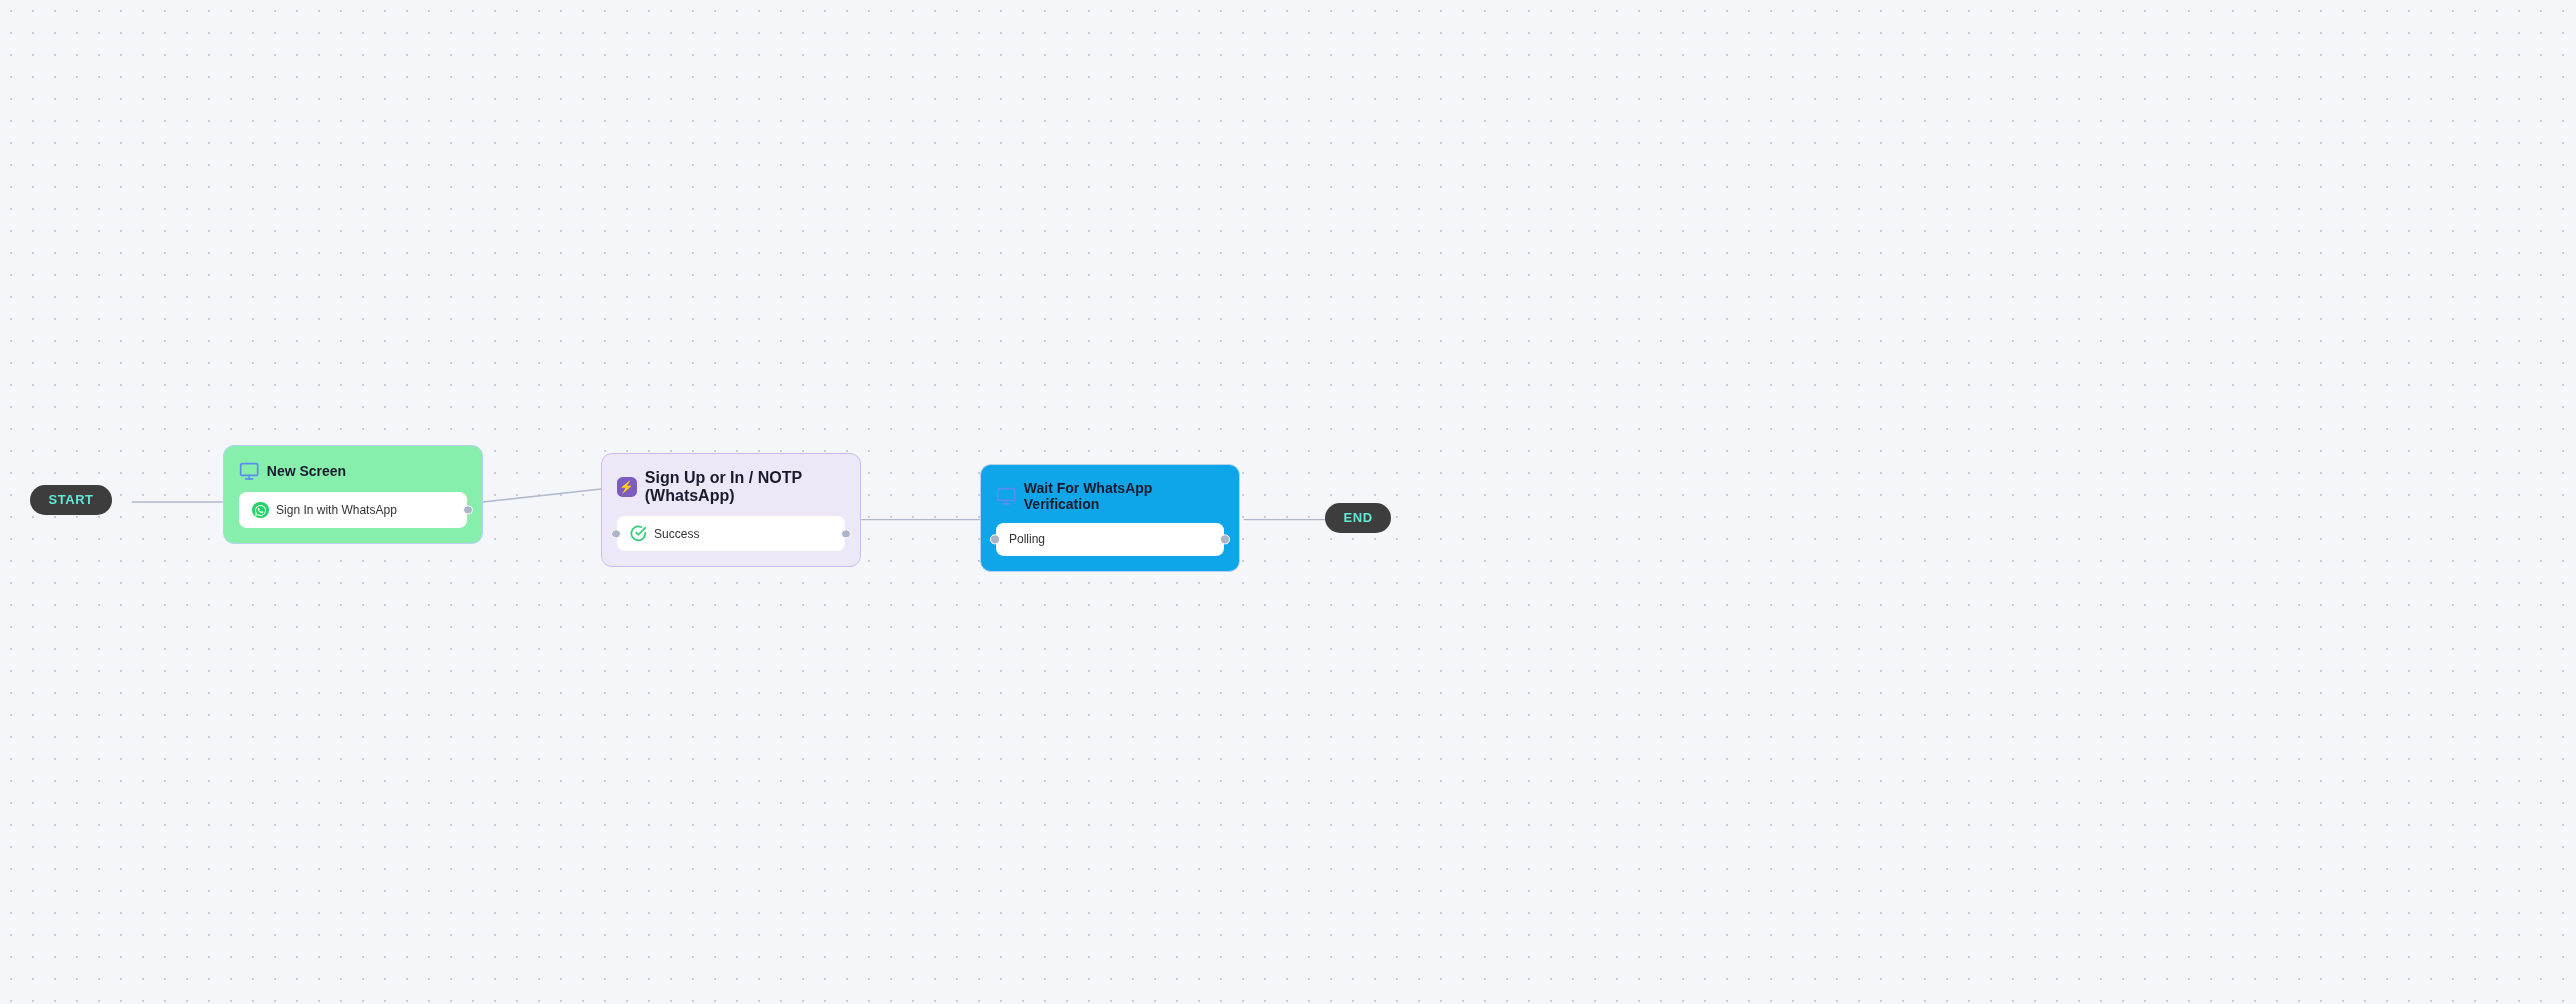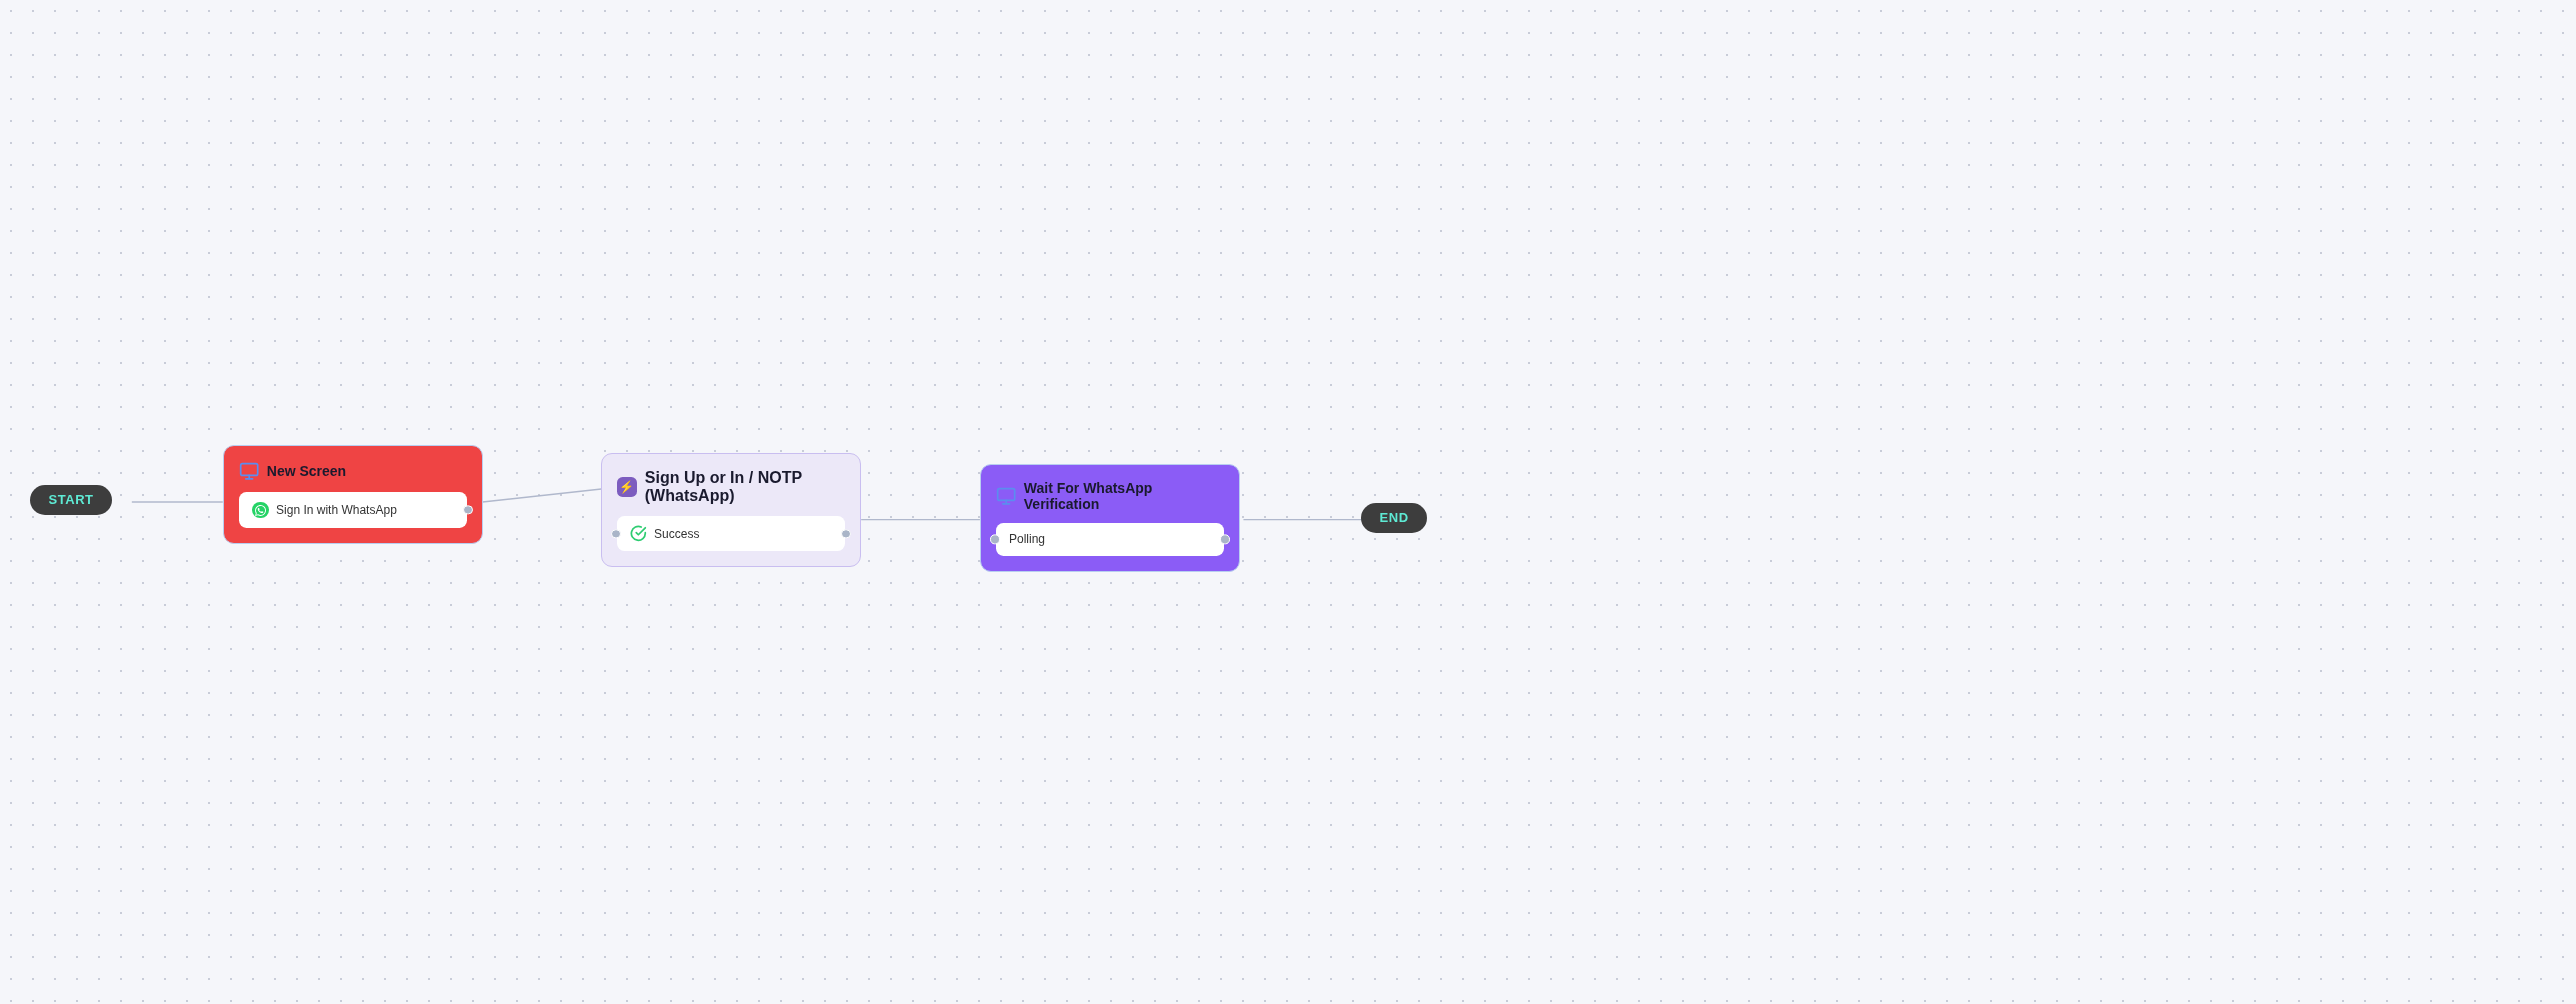--- a/index.html
+++ b/index.html
@@ -84,35 +84,35 @@
       padding: 9.3px 13px;
       font-size: 12px;
       color: #333;
       display: flex;
       align-items: center;
       gap: 7.4px;
     }
 
     
     .card-new-screen {
-      background: #ef4444;
+      background: #86efac;
       border: 1.4px solid #b8cef0;
       width: 260px;
     }
 
     
     .card-signup {
       background: #ece8f8;
       border: 1.4px solid #c9bef0;
       width: 260px;
     }
 
     
     .card-wait {
-      background: #8b5cf6;
+      background: #0ea5e9;
       border: 1.4px solid #b8cef0;
       width: 260px;
     }
 
     
     .icon-screen {
       width: 20.4px;
       height: 20.4px;
       color: #5b8def;
       flex-shrink: 0;
@@ -258,18 +258,18 @@
       <div class="card-body-item">
         <span>Polling</span>
       </div>
 
       <div class="port port-right"></div>
 
       <div class="port port-left" style="top:50%; transform:translateY(-50%);"></div>
     </div>
   </div>
 
-  <div class="node" style="left: 1361px; top: 503px; position: absolute; align-items: flex-end;">
+  <div class="node" style="left: 1325px; top: 503px; position: absolute; align-items: flex-end;">
     <div class="pill">END</div>
   </div>
 
 </div>
 
 
 </body></html>

